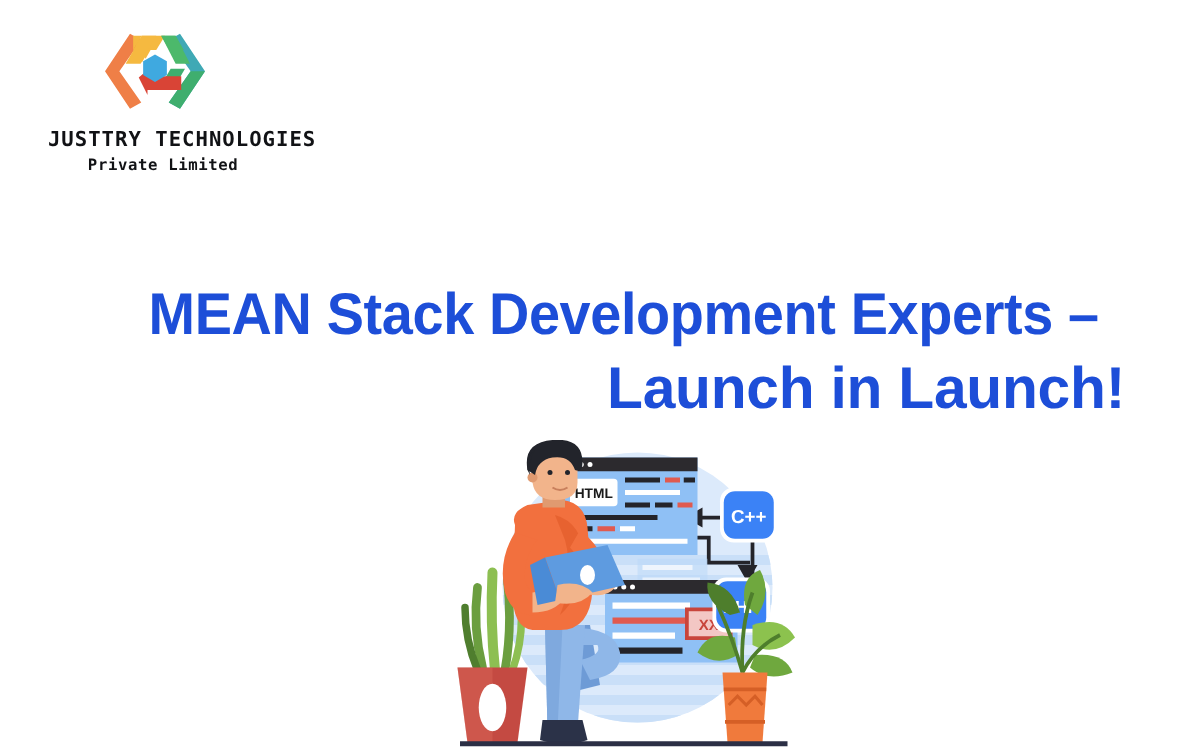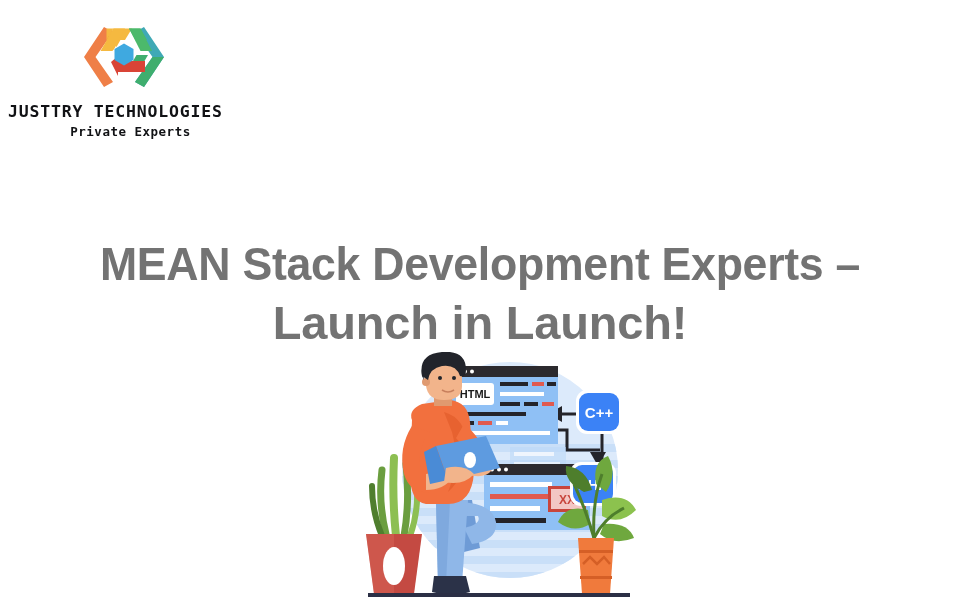--- a/index.html
+++ b/index.html
@@ -9,36 +9,36 @@
     font-family:"Liberation Sans", sans-serif;
     position:relative;
   }
   .page{position:relative;width:960px;height:600px;background:#fff;}
 
   
   .logo-block{position:absolute;left:8px;top:12px;width:245px;height:122px;}
   .logo-mark{position:absolute;left:74px;top:6px;width:84px;height:78px;}
   .logo-mark svg{display:block;width:84px;height:78px;}
   .logo-name{
-    position:absolute;left:0;top:90px;width:245px;text-align:left;
+    position:absolute;left:0;top:90px;width:245px;text-align:right;
     font-family:"DejaVu Sans Mono", monospace;
     font-size:16.5px;font-weight:700;letter-spacing:0.8px;
     color:#111215;white-space:nowrap;
   }
   .logo-sub{
     position:absolute;left:0;top:112px;width:245px;text-align:center;
     font-family:"DejaVu Sans Mono", monospace;
     font-size:12.5px;font-weight:700;letter-spacing:0.5px;
     color:#111215;white-space:nowrap;
   }
 
   
   .headline{
-    position:absolute;left:60px;top:213px;width:840px;
-    text-align:center;color:#737373;
+    position:absolute;left:60px;top:200px;width:840px;
+    text-align:right;color:#1d4ed8;
   }
   .headline .l1,.headline .l2{display:block;}
   .headline .l1{
     font-family:"Liberation Sans Narrow","Liberation Sans",sans-serif;
     font-size:47px;font-weight:700;line-height:59px;
     letter-spacing:-0.3px;transform:scaleX(0.95);transform-origin:center;
   }
   .headline .l2{
     font-family:"Liberation Sans","DejaVu Sans",sans-serif;
     font-size:47px;font-weight:700;line-height:59px;letter-spacing:-0.2px;
@@ -79,21 +79,21 @@
         <path d="M66 37 L59 49 L47.5 49 L54.5 37 Z" fill="#3FAE6E"></path>
         <path d="M66 37 L59 49 L49 66 L60 66 L70 44 Z" fill="#3FAE6E" opacity="0"></path>
 
         <path d="M29 44 L36 38 L36 43 L63 43 L63 54 L36 54 L36 58 Z" fill="#D94436"></path>
 
         <path d="M42 25.5 L51.5 31 L51.5 42 L42 47.5 L32.5 42 L32.5 31 Z" fill="#3FA9E0"></path>
       </svg>
     </div>
 
     <div class="logo-name">JUSTTRY TECHNOLOGIES</div>
-    <div class="logo-sub">Private Experts</div>
+    <div class="logo-sub">Private Limited</div>
   </div>
 
   <h1 class="headline">
     <span class="l1">MEAN Stack Development Experts –</span>
     <span class="l2">Launch in Launch!</span>
   </h1>
 
   <div class="illu">
     <svg viewBox="0 0 300 248" xmlns="http://www.w3.org/2000/svg">
 

